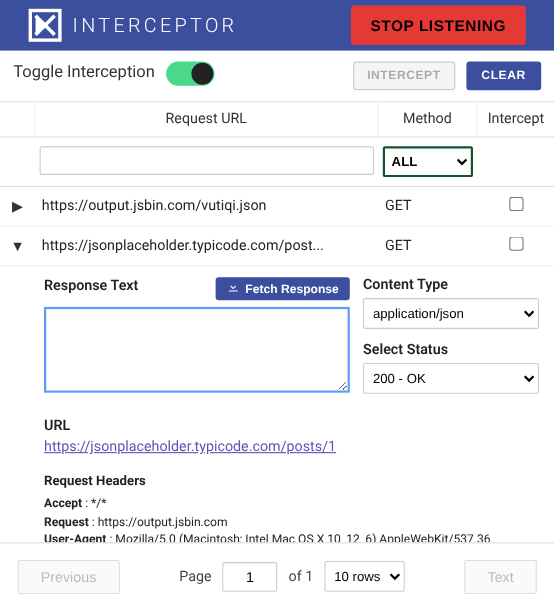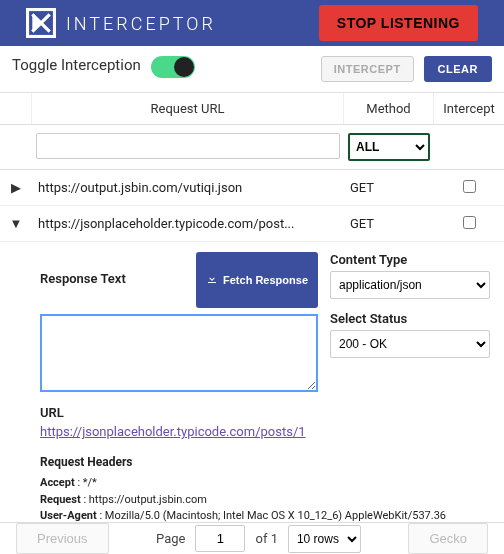--- a/index.html
+++ b/index.html
@@ -31,29 +31,29 @@
 .expand-arrow { text-align: center; cursor: pointer; font-size: 11px; color: #333; }
 .url-text { overflow: hidden; text-overflow: ellipsis; white-space: nowrap; }
 .intercept-cell { text-align: center; }
 .intercept-cell input { cursor: pointer; }
 .detail-panel { padding: 10px 14px 10px 40px; border-bottom: 1px solid #eee; }
 .detail-top { display: flex; gap: 12px; }
 .detail-left { flex: 1; }
 .detail-right { width: 160px; }
 .section-label { font-size: 13px; font-weight: 600; color: #222; margin-bottom: 4px; display: block; }
 .fetch-row { display: flex; align-items: center; justify-content: space-between; margin-bottom: 6px; }
-.fetch-btn { background: #3c4e9e; color: #fff; border: none; padding: 21px 10px; font-size: 11px; font-weight: 600; border-radius: 3px; display: flex; align-items: center; gap: 5px; cursor: pointer; }
+.fetch-btn { background: #3c4e9e; color: #fff; border: none; padding: 3px 10px; font-size: 11px; font-weight: 600; border-radius: 3px; display: flex; align-items: center; gap: 5px; cursor: pointer; }
 .response-textarea { width: 100%; height: 78px; border: 2px solid #5b9dff; outline: none; padding: 4px; font-size: 12px; resize: both; }
 .ct-select, .status-select { width: 100%; border: 1px solid #ccc; padding: 5px 4px; font-size: 12px; background: #fff; border-radius: 2px; margin-bottom: 12px; }
 .url-section { margin-top: 10px; }
 .url-link { color: #6a4db3; text-decoration: underline; font-size: 13px; word-break: break-all; }
 .headers-section { margin-top: 14px; font-size: 11px; line-height: 1.5; }
 .headers-title { font-weight: 700; font-size: 12px; margin-bottom: 4px; }
 .header-line b { font-weight: 700; text-align: right; }
-.pagination { position: absolute; bottom: 0; left: 0; right: 0; height: 32px; border-top: 1px solid #ddd; background: #fff; display: flex; align-items: center; padding: 0 16px; gap: 10px; }
+.pagination { position: absolute; bottom: 0; left: 0; right: 0; height: 61px; border-top: 1px solid #ddd; background: #fff; display: flex; align-items: center; padding: 0 16px; gap: 10px; }
 .pg-btn { border: 1px solid #ddd; background: #fafafa; color: #bbb; padding: 7px 20px; font-size: 13px; border-radius: 2px; cursor: pointer; }
 .pg-spacer { flex: 1; }
 .pg-label { font-size: 13px; color: #444; }
 .pg-input { width: 50px; border: 1px solid #ccc; padding: 5px; text-align: center; font-size: 13px; border-radius: 2px; }
 .rows-select { border: 1px solid #ccc; padding: 5px 4px; font-size: 12px; background: #fff; border-radius: 2px; }
 </style>
 </head>
 <body>
 
 <div class="app-header">
@@ -155,14 +155,14 @@
 <div class="pagination">
   <button class="pg-btn">Previous</button>
   <div class="pg-spacer"></div>
   <span class="pg-label">Page</span>
   <input class="pg-input" type="text" value="1" style="">
   <span class="pg-label">of 1</span>
   <select class="rows-select">
     <option>10 rows</option>
   </select>
   <div class="pg-spacer"></div>
-  <button class="pg-btn">Gecko</button>
+  <button class="pg-btn">Text</button>
 </div>
 
 </body></html>

